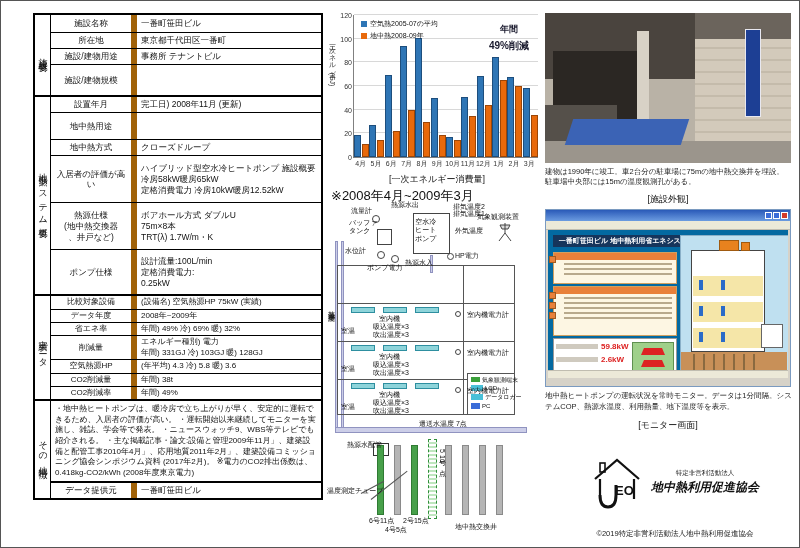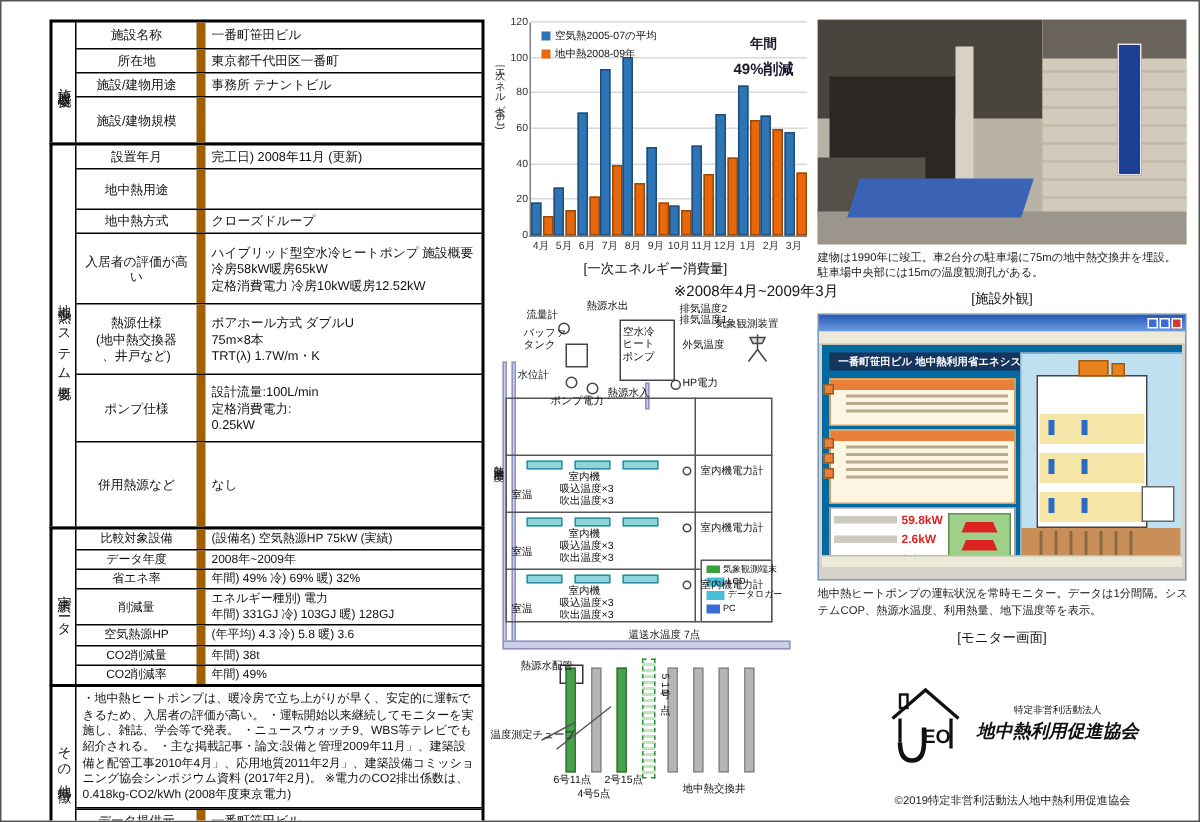--- a/index.html
+++ b/index.html
@@ -35,21 +35,21 @@
   .bar.s1{background:#e8690b;border:0.5px solid #9c4607;}
   .xlabels{position:absolute;left:22px;top:148px;width:184px;display:flex;}
   .xlab{flex:1;text-align:center;font-size:7px;color:#333;}
   .legend{position:absolute;left:30px;top:8px;font-size:7px;z-index:3;}
   .leg-row{display:flex;align-items:center;gap:3px;margin-bottom:2px;}
   .sw{width:6px;height:6px;flex:none;}
   .anno{position:absolute;right:14px;top:12px;text-align:center;z-index:3;font-weight:bold;}
   .anno .a1{font-size:9px;color:#1a1a2e;}
   .anno .a2{font-size:10px;color:#1a1a2e;margin-top:3px;}
   .chart-cap{position:absolute;left:0;top:162px;width:212px;text-align:center;font-size:9px;}
-  .chart-note{position:absolute;left:16px;top:176px;width:212px;text-align:right;font-size:10px;}
+  .chart-note{position:absolute;left:0;top:176px;width:212px;text-align:left;font-size:13px;}
 
   
   .diag{position:absolute;left:326px;top:200px;width:214px;height:346px;font-size:7px;}
   .dlab{position:absolute;white-space:pre-line;line-height:1.15;color:#111;}
   .vert{writing-mode:vertical-rl;letter-spacing:1px;}
   .shape{position:absolute;box-sizing:border-box;}
   .pipe{background:#ccCEe8;border:1px solid #9093c0;}
   .boxo{border:1px solid #444;background:#fff;}
   .circ{border:1px solid #444;border-radius:50%;background:#fff;}
   .bbox{border:1px solid #555;}
@@ -153,24 +153,20 @@
 、井戸など)</div>
             <div class="tval">ボアホール方式 ダブルU
 75m×8本
 TRT(λ) 1.7W/m・K</div>
           </div>
           <div class="trow" style="min-height: 44px;">
             <div class="tlbl">ポンプ仕様</div>
             <div class="tval">設計流量:100L/min
 定格消費電力:
 0.25kW</div>
-          </div>
-          <div class="trow" style="min-height: 56px;">
-            <div class="tlbl">併用熱源など</div>
-            <div class="tval">なし</div>
           </div>
         </div>
       </div>
       <div class="sec s3">
         <div class="grp">実績データ</div>
         <div class="secbody">
           <div class="trow">
             <div class="tlbl">比較対象設備</div>
             <div class="tval">(設備名) 空気熱源HP 75kW (実績)</div>
           </div>

